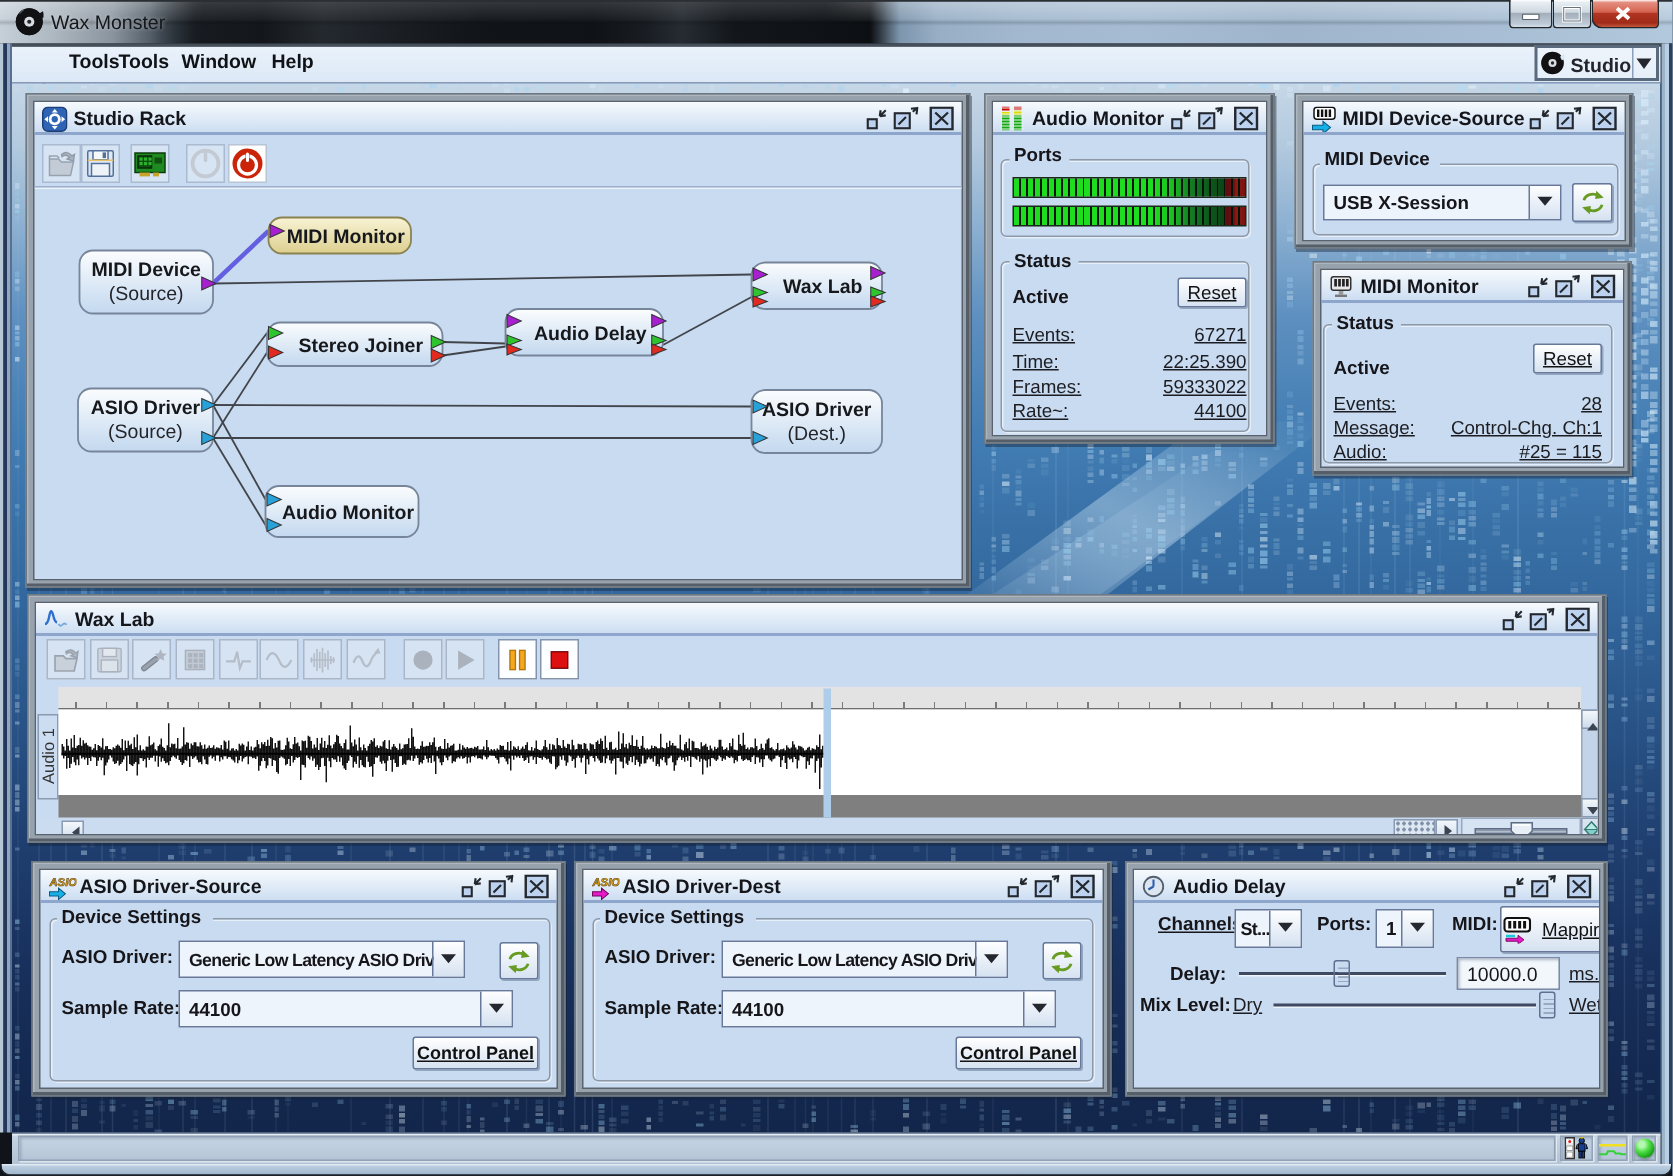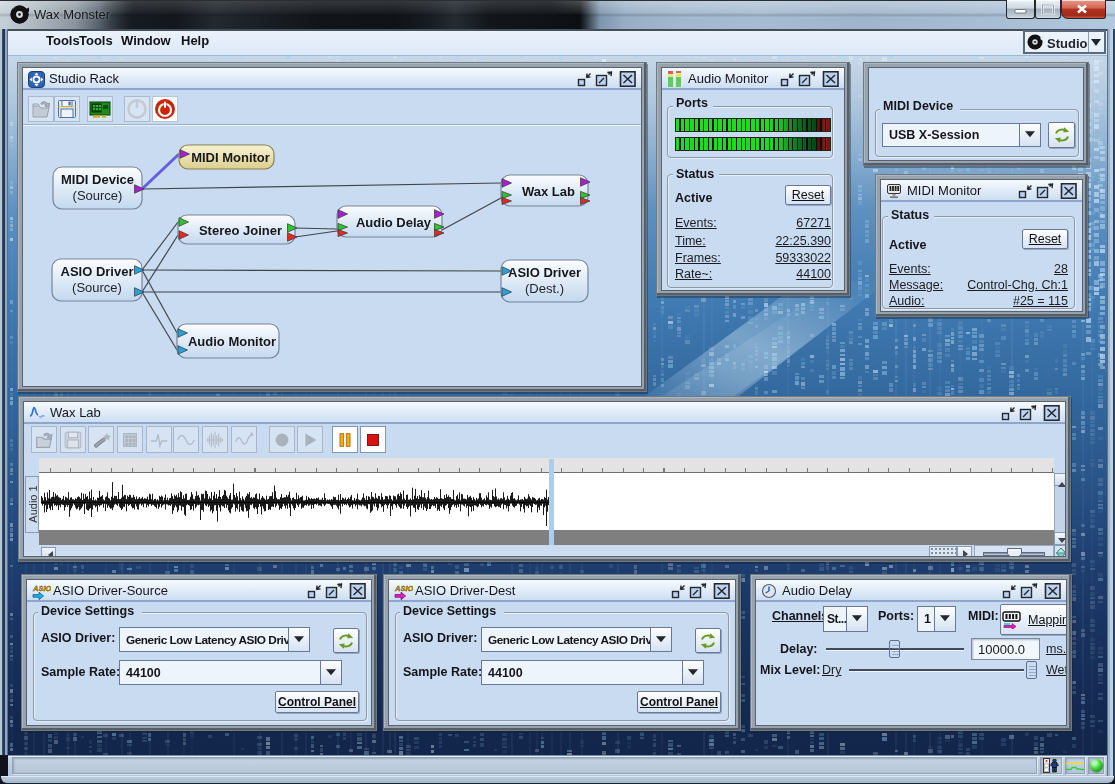--- a/index.html
+++ b/index.html
@@ -2,21 +2,21 @@
 <html><head><meta charset="utf-8"><title>Wax Monster</title>
 <style>
 *{margin:0;padding:0;box-sizing:border-box}
 html,body{width:1115px;height:784px;overflow:hidden;font-family:"Liberation Sans",sans-serif;}
 #root{position:relative;width:1115px;height:784px;background:#10141a;}
 .abs{position:absolute;}
 .tx{background-image:repeating-linear-gradient(115deg,rgba(255,255,255,.30) 0 1px,rgba(255,255,255,0) 1px 3px),repeating-linear-gradient(25deg,rgba(150,175,215,.20) 0 1px,rgba(255,255,255,0) 1px 4px);}
 .frame{position:absolute;background:#98a2ac;border:1px solid #6e7984;box-shadow:1px 2px 0 rgba(20,30,45,.4),inset -2px -2px 0 #565f68,inset 1px 1px 0 #aeb6be;}
 .finner{position:absolute;left:4px;top:4px;right:4px;bottom:4px;overflow:hidden;border:1px solid #5a636d;background:#c9dbf0;}
 .ftitle{position:absolute;left:0;top:0;right:0;height:22px;background:linear-gradient(#f6fafd,#cddef2);border-bottom:2px solid #8ea6cb;}
-.ftitle .t{position:absolute;left:26px;top:3px;font-size:13px;font-weight:400;color:#15161c;white-space:nowrap;}
+.ftitle .t{position:absolute;left:26px;top:3px;font-size:13px;font-weight:700;color:#15161c;white-space:nowrap;}
 .ftitle svg.ic{position:absolute;left:5px;top:3px;}
 .fbtns{position:absolute;right:3px;top:3px;}
 .grp{position:absolute;border:1px solid #8e99a8;border-radius:4px;box-shadow:inset 1px 1px 0 rgba(255,255,255,.55),1px 1px 0 rgba(255,255,255,.5);}
 .grpl{position:absolute;font-weight:700;font-size:12.5px;color:#15151a;background:#c9dbf0;padding:0 3px;line-height:13px;white-space:nowrap;z-index:3;}
 .lab{position:absolute;font-size:12.5px;font-weight:700;color:#15151a;white-space:nowrap;}
 .plain{position:absolute;font-size:12.5px;font-weight:400;color:#1c1d22;white-space:nowrap;text-decoration:underline;}
 .btn{position:absolute;background:linear-gradient(#ffffff,#d6e2f1);border:1px solid #68789a;border-radius:2px;display:flex;align-items:center;justify-content:center;font-size:12.5px;color:#111;white-space:nowrap;box-shadow:1px 1px 0 rgba(70,90,120,.4);text-decoration:underline;}
 .cmb{position:absolute;background:#eef4fb;border:1px solid #68789a;overflow:hidden;}
 .cmb .ct{position:absolute;left:6px;top:50%;transform:translateY(-50%);font-size:12.5px;font-weight:700;color:#15151a;white-space:nowrap;}
 .cmb .ar{position:absolute;right:0;top:0;bottom:0;width:21px;background:linear-gradient(#fdfeff,#d6e2f1);border-left:1px solid #68789a;}
@@ -1658,20 +1658,43 @@
           <div class="abs plain" style="left:13px;top:166px;width:70px;height:14px;">Time:</div>
           <div class="abs plain" style="left:29px;top:166px;width:140px;height:14px;text-align:right;">22:25.390</div>
           <div class="abs plain" style="left:13px;top:183px;width:70px;height:14px;">Frames:</div>
           <div class="abs plain" style="left:29px;top:183px;width:140px;height:14px;text-align:right;">59333022</div>
           <div class="abs plain" style="left:13px;top:199px;width:70px;height:14px;">Rate~:</div>
           <div class="abs plain" style="left:29px;top:199px;width:140px;height:14px;text-align:right;">44100</div>
         </div>
       </div>
       <div class="frame" style="left:855px;top:6px;width:226px;height:104px;">
         <div class="finner tx">
+          <div class="ftitle tx">
+            <svg class="ic" width="18" height="17" viewBox="0 0 18 17">
+              <rect x="2" y="0.5" width="14" height="8" rx="2" fill="#fff" stroke="#111"></rect>
+              <g fill="#111">
+                <rect x="4" y="2" width="1.6" height="5"></rect>
+                <rect x="6.6" y="2" width="1.6" height="5"></rect>
+                <rect x="9.2" y="2" width="1.6" height="5"></rect>
+                <rect x="11.8" y="2" width="1.6" height="5"></rect>
+              </g>
+              <path d="M1,12.5 h7 v-2.6 l5,4.1 -5,4.1 v-2.6 h-7 z" fill="#15b0e8" stroke="#0b5a80" stroke-width="0.7"></path>
+            </svg>
+            <span class="t">MIDI Device-Source</span>
+            <svg class="fbtns" width="62" height="16" viewBox="0 0 62 16">
+              <g fill="none" stroke="#23272e" stroke-width="1.4">
+                <rect x="2.5" y="8.5" width="6" height="6" fill="#bcd2ee"></rect>
+                <path d="M10.5,6.5 L14.5,2.5 M10.5,6.5 l4,-0.6 M10.5,6.5 l0.6,-4"></path>
+                <rect x="20.5" y="4.5" width="10" height="10" fill="#bcd2ee"></rect>
+                <path d="M23,12 L28,7 M32.5,3.5 L36,0.5 M35.5,1 l-4.2,0.5 M35.5,1 l-0.5,4.2"></path>
+              </g>
+              <rect x="44.5" y="0.75" width="14.5" height="14.5" fill="#bcd2ee" stroke="#23272e" stroke-width="1.6"></rect>
+              <path d="M47.5,4 L56,12 M56,4 L47.5,12" stroke="#23272e" stroke-width="1.5" fill="none"></path>
+            </svg>
+          </div>
           <div class="abs grp" style="left:6px;top:41px;width:204px;height:48px;"></div>
           <div class="abs grpl" style="left:11px;top:32px;width:80px;height:13px;">MIDI Device</div>
           <div class="abs cmb" style="left:13px;top:55px;width:159px;height:24px;">
             <span class="ct">USB X-Session</span>
             <span class="ar"></span>
           </div>
           <div class="abs btn" style="left:179px;top:54px;width:27px;height:26px;">
             <svg width="18" height="18" viewBox="0 0 18 18">
               <g fill="none" stroke="#679b22" stroke-width="1.9">
                 <path d="M3,7.5 a6,5 0 0 1 9.5,-3"></path>

